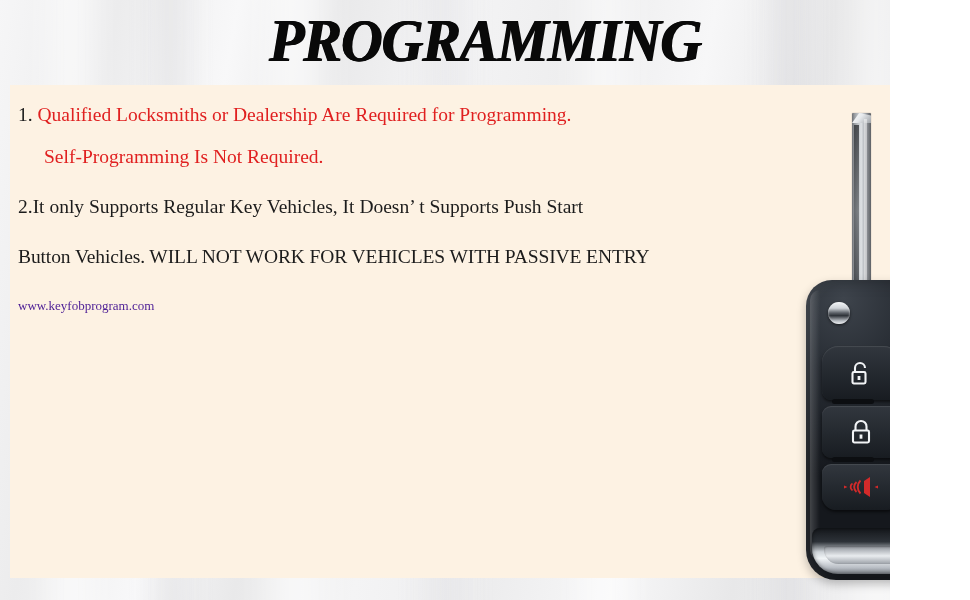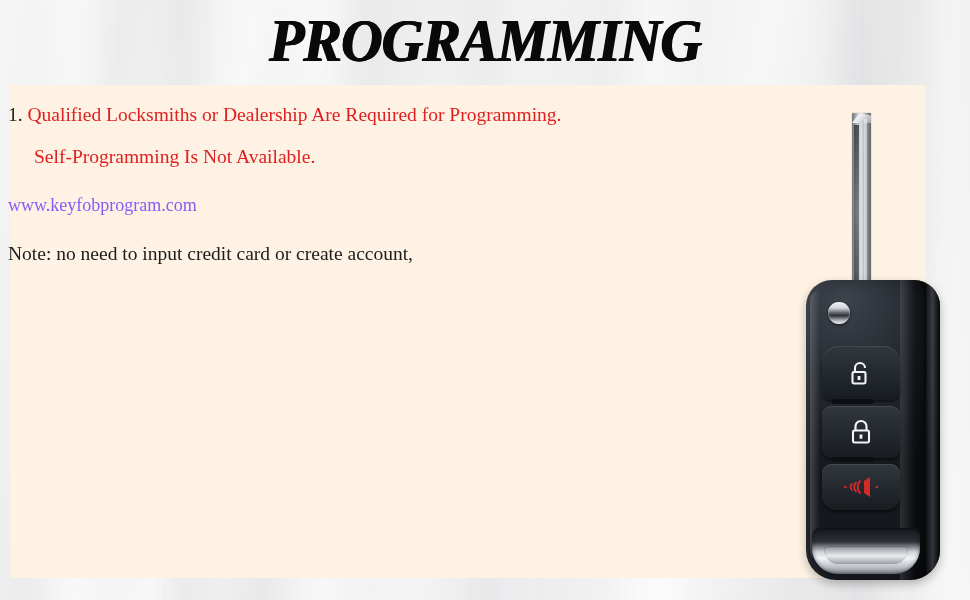--- a/index.html
+++ b/index.html
@@ -2,21 +2,21 @@
 <html><head>
 <meta charset="utf-8">
 <style>
   html, body {
     margin: 0;
     padding: 0;
     background: #ffffff;
   }
   #screenshot {
     position: relative;
-    width: 970px;
+    width: 890px;
     height: 600px;
     overflow: hidden;
     font-family: "Liberation Serif", "DejaVu Serif", serif;
     background: #f2f2f3;
   }
 
   
   .bg-layer {
     position: absolute;
     inset: 0;
@@ -82,40 +82,40 @@
     content: "";
     position: absolute;
     inset: 0;
     background: linear-gradient(90deg, rgba(253,242,227,1) 0%, rgba(253,242,227,1) 84%, rgba(253,242,227,.97) 100%);
     pointer-events: none;
   }
 
   
   .text-block {
     position: absolute;
-    left: 8px;
+    left: 18px;
     top: 92px;
     width: 790px;
     z-index: 5;
   }
   .line {
     color: #1c1c1c;
     font-size: 19.5px;
     line-height: 50px;
     white-space: nowrap;
     font-family: "Liberation Serif", "DejaVu Serif", serif;
   }
   .line.red { color: #e02020; }
   .line.indent { padding-left: 26px; }
   .num { color: #1c1c1c; }
   .red-txt { color: #e02020; }
   .line.caps-line { letter-spacing: -0.1px; }
   .line.url {
-    color: #8b5cf6;
-    font-size: 18px;
+    color: #4c1d95;
+    font-size: 13px;
     line-height: 47px;
   }
   .line.l1 { line-height: 34px; padding-top: 6px; }
   .line.l2 { line-height: 50px; }
 
   
   .fob {
     position: absolute;
     left: 800px;
     top: 105px;
@@ -279,30 +279,31 @@
 
   <div class="panel"></div>
 
   <div class="text-block">
 
     <div class="line l1">
       <span class="num">1.</span>
       <span class="red-txt">Qualified Locksmiths or Dealership Are Required for Programming.</span>
     </div>
 
-    <div class="line red indent l2">Self-Programming Is Not Available.</div>
-
-
+    <div class="line red indent l2">Self-Programming Is Not Required.</div>
+
+    <div class="line">2.It only Supports Regular Key Vehicles, It Doesn’ t Supports Push Start</div>
+
+    <div class="line caps-line">Button Vehicles. WILL NOT WORK FOR VEHICLES WITH PASSIVE ENTRY</div>
 
 
 
     <div class="line url">www.keyfobprogram.com</div>
 
 
-    <div class="line">Note: no need to input credit card or create account,</div>
 
   </div>
 
   <div class="fob">
 
     <div class="blade"></div>
     <div class="blade-groove"></div>
     <div class="blade-groove2"></div>
 
     <div class="body">

